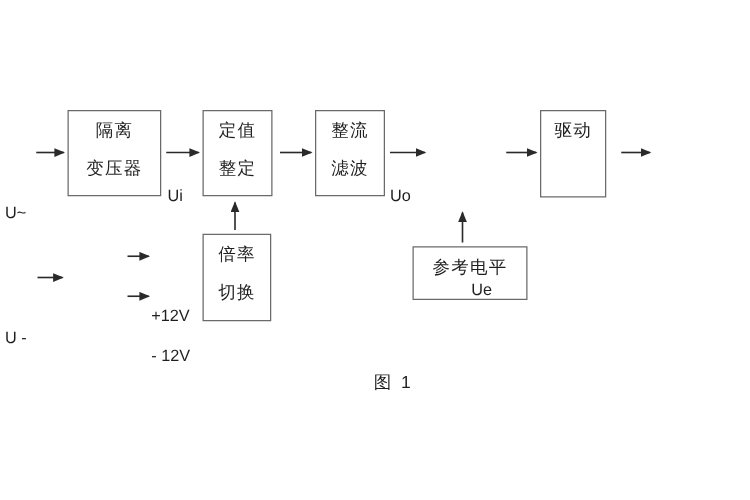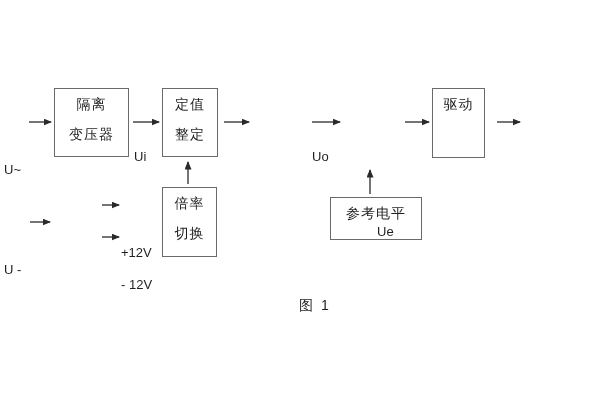--- a/index.html
+++ b/index.html
@@ -49,20 +49,24 @@
   </svg>
 
   <div class="block" style="left:54px;top:88px;width:75px;height:69px">
     <span class="block-label">隔离
 变压器</span>
   </div>
   <div class="block" style="left:162px;top:88px;width:56px;height:69px">
     <span class="block-label">定值
 整定</span>
   </div>
+  <div class="block" style="left:252px;top:88px;width:56px;height:69px">
+    <span class="block-label">整流
+滤波</span>
+  </div>
   <div class="block" style="left:432px;top:88px;width:53px;height:70px">
     <span class="block-label">驱动</span>
   </div>
 
   <div class="block" style="left:162px;top:187px;width:55px;height:70px">
     <span class="block-label">倍率
 切换</span>
   </div>
   <div class="block" style="left:330px;top:197px;width:92px;height:43px">
     <span class="block-label">参考电平</span>

